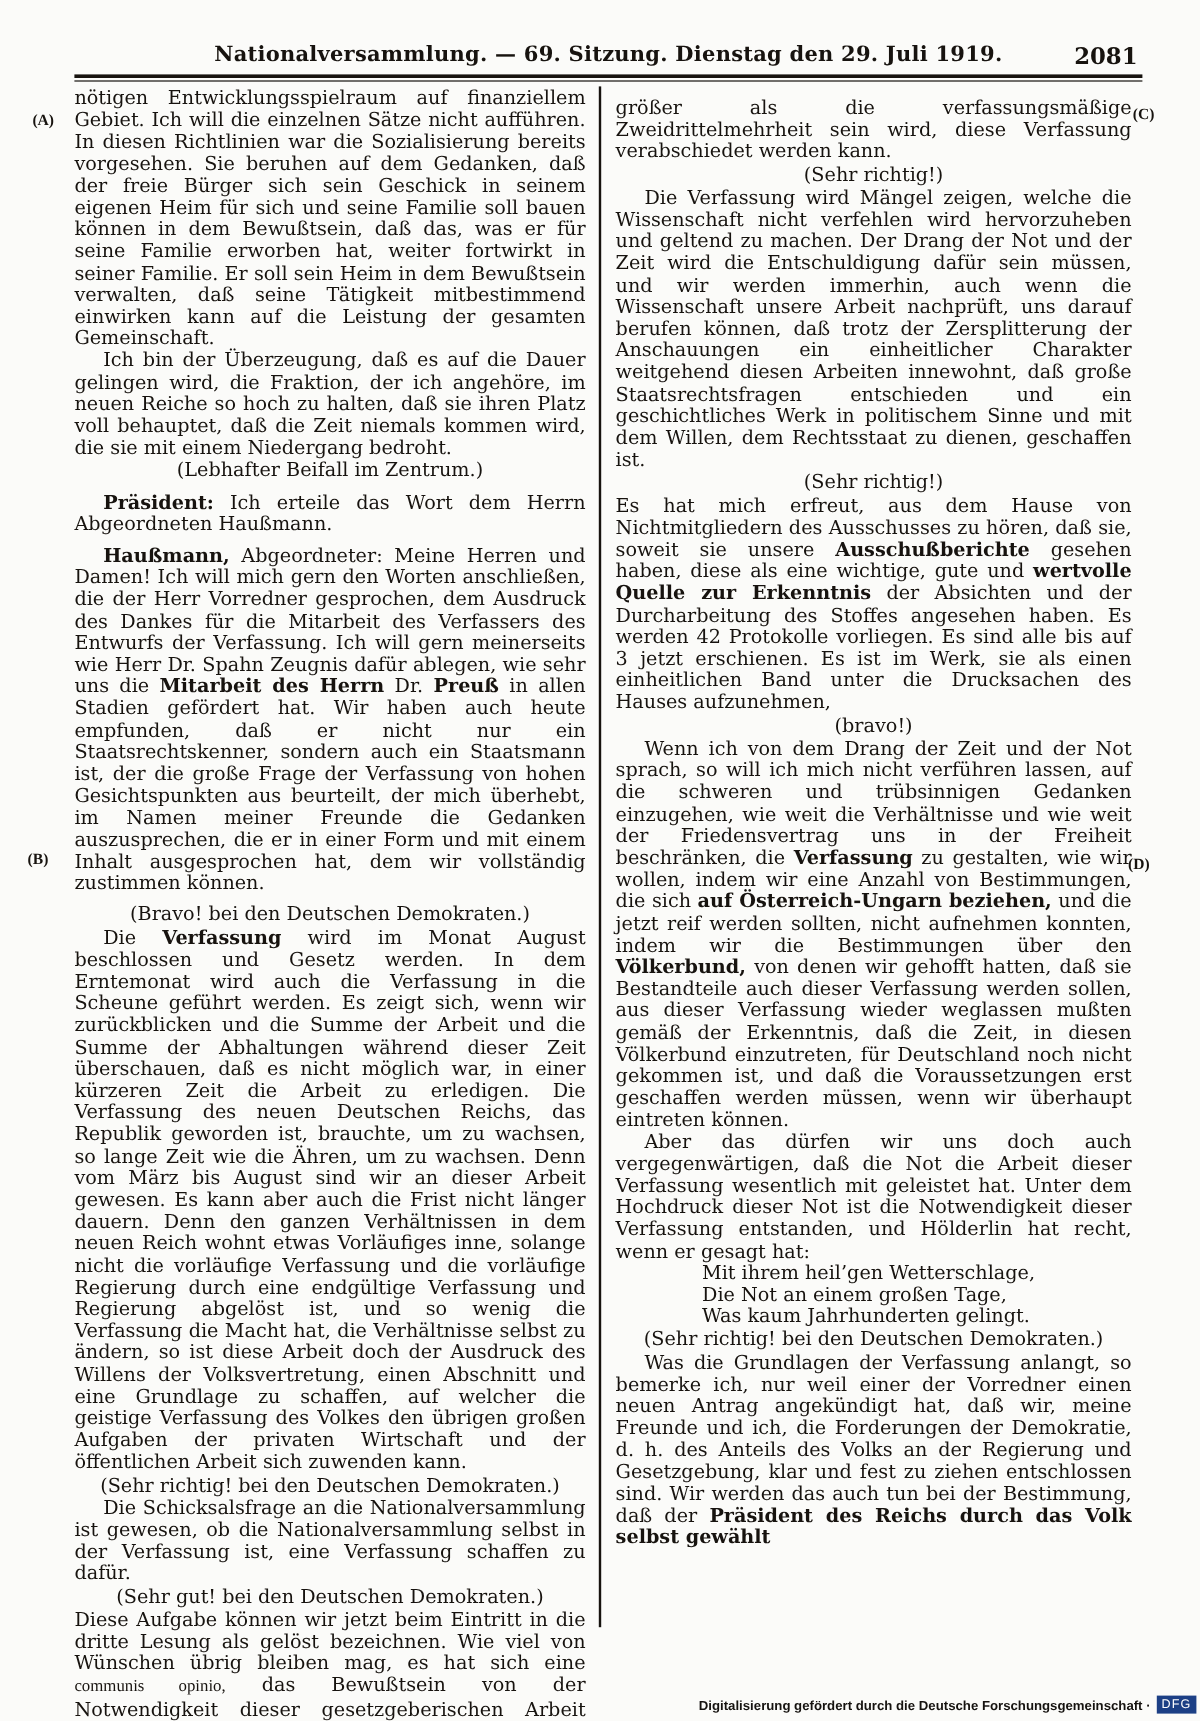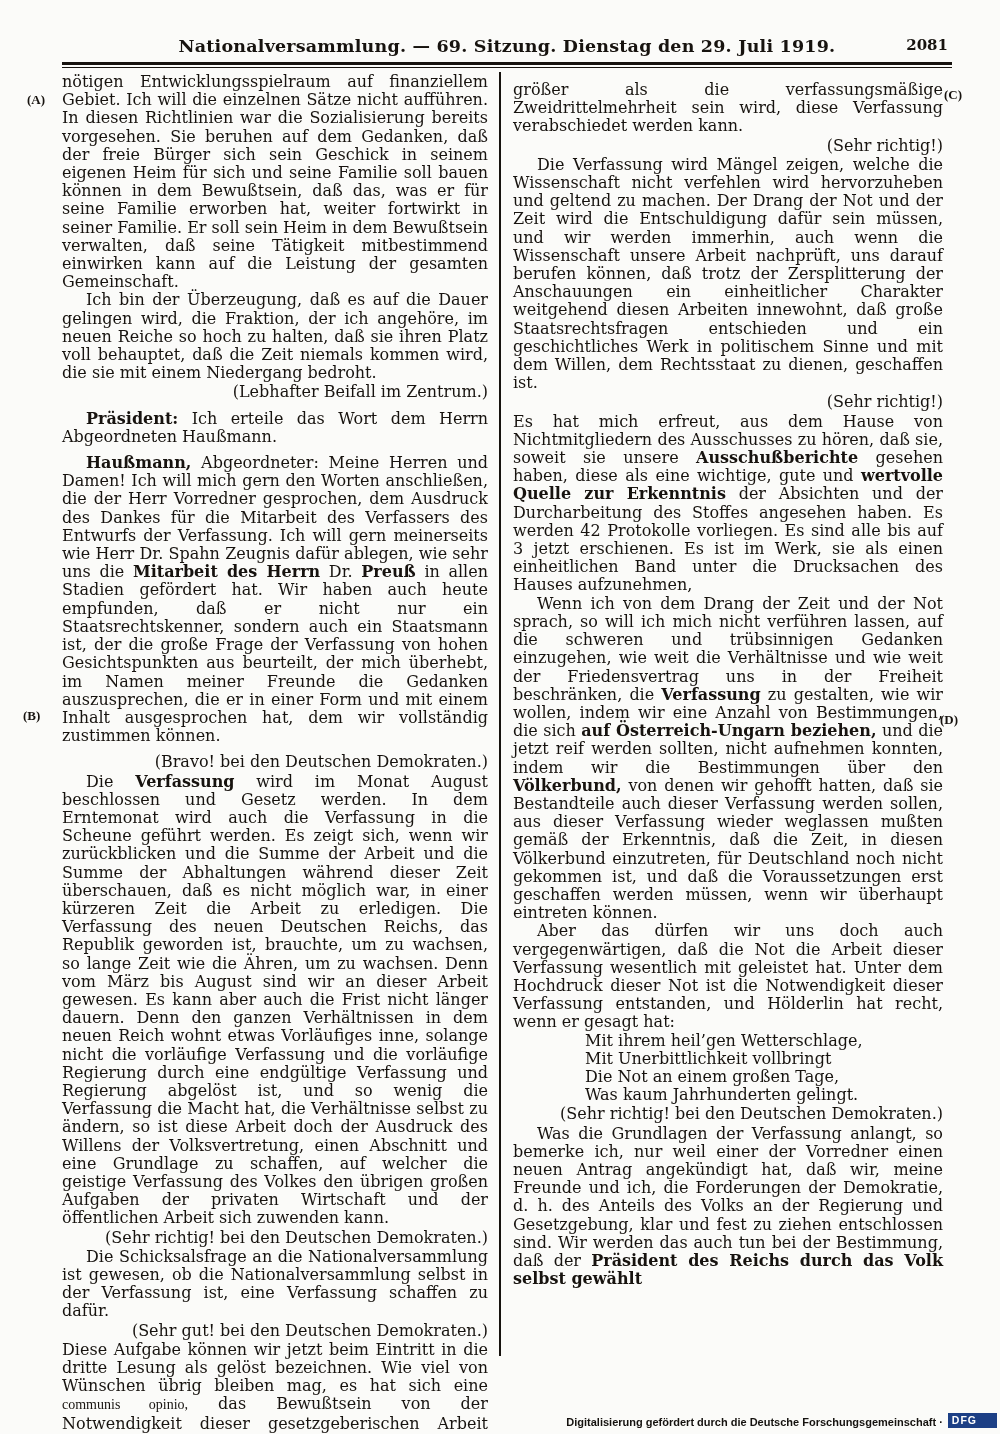--- a/index.html
+++ b/index.html
@@ -12,21 +12,21 @@
     overflow:hidden;
   }
   .page { position:absolute; inset:0; }
 
   
   .header-band { position:absolute; left:62px; top:36px; width:890px; height:24px; }
   .running-title {
     position:absolute; left:0; right:0; text-align:center;
     font-weight:bold; font-size:17.5px; letter-spacing:0.2px; white-space:nowrap;
   }
-  .page-number { position:absolute; right:4px; top:0; font-weight:bold; font-size:15px; }
+  .page-number { position:absolute; right:4px; top:0; font-weight:bold; font-size:19px; }
 
   .rule-wrap { position:absolute; left:62px; top:62px; width:890px; }
   .rule-thick { height:2.6px; background:#17130f; }
   .rule-thin  { height:1.3px; background:#17130f; margin-top:2.4px; }
 
   
   .marker {
     position:absolute; font-family:"Liberation Serif", serif;
     font-weight:bold; font-size:13px; color:#17130f;
   }
@@ -37,37 +37,37 @@
 
   
   .divider { position:absolute; left:499px; top:72px; width:1.8px; height:1284px; background:#17130f; }
   .col { position:absolute; font-size:16px; line-height:18.2px; }
   #col-left  { left:62px;  top:73px; width:426px; }
   #col-right { left:513px; top:81px; width:430px; }
 
   .paragraph { margin:0; text-align:justify; }
   .paragraph.indent { text-indent:24px; }
   .paragraph.speaker { margin:8px 0; }
-  .stage { text-align:right; margin:1px 0; }
+  .stage { text-align:center; margin:1px 0; }
   .heading { padding-left:36px; margin-bottom:2px; }
   .verse { padding-left:72px; }
   .b { font-weight:bold; }
   .roman { font-family:"Liberation Serif", serif; font-size:14px; }
 
   
   .dfg-footer {
     position:absolute; right:3px; bottom:6px;
     display:flex; align-items:flex-end; gap:5px;
     font-family:"Liberation Sans", sans-serif;
     font-size:11px; font-weight:bold; color:#15120f;
     white-space:nowrap;
   }
   .dfg-badge {
-    display:inline-block; padding:1px 20px 2px 4px;
-    font-size:10.5px; font-weight:bold; letter-spacing:1px;
+    display:inline-block; padding:1px 4px 2px 4px;
+    font-size:10.5px; font-weight:normal; letter-spacing:1px;
     color:#ffffff; background:#1c3f85;
   }
 </style>
 </head>
 <body style="background: rgb(251, 251, 249); color: rgb(23, 19, 15);">
 
 <div class="page">
 
   <div class="header-band">
     <div class="running-title">Nationalversammlung. — 69. Sitzung. Dienstag den 29. Juli 1919.</div>
@@ -98,25 +98,25 @@
       <p class="paragraph indent"><span>Die Schicksalsfrage an die Nationalversammlung ist gewesen, ob die Nationalversammlung selbst in der Verfassung ist, eine Verfassung schaffen zu dafür.</span></p>
       <div class="stage"><span>(Sehr gut! bei den Deutschen Demokraten.)</span></div>
       <p class="paragraph"><span>Diese Aufgabe können wir jetzt beim Eintritt in die dritte Lesung als gelöst bezeichnen. Wie viel von Wünschen übrig bleiben mag, es hat sich eine </span><span class="roman">communis opinio,</span><span> das Bewußtsein von der Notwendigkeit dieser gesetzgeberischen Arbeit durchgesetzt, sodaß auf einer großen breiten Grundlage, auf einer Mehrheit, die weit</span></p>
     </div>
   <div class="col" id="col-right">
       <p class="paragraph"><span>größer als die verfassungsmäßige Zweidrittelmehrheit sein wird, diese Verfassung verabschiedet werden kann.</span></p>
       <div class="stage"><span>(Sehr richtig!)</span></div>
       <p class="paragraph indent"><span>Die Verfassung wird Mängel zeigen, welche die Wissenschaft nicht verfehlen wird hervorzuheben und geltend zu machen. Der Drang der Not und der Zeit wird die Entschuldigung dafür sein müssen, und wir werden immerhin, auch wenn die Wissenschaft unsere Arbeit nachprüft, uns darauf berufen können, daß trotz der Zersplitterung der Anschauungen ein einheitlicher Charakter weitgehend diesen Arbeiten innewohnt, daß große Staatsrechtsfragen entschieden und ein geschichtliches Werk in politischem Sinne und mit dem Willen, dem Rechtsstaat zu dienen, geschaffen ist.</span></p>
       <div class="stage"><span>(Sehr richtig!)</span></div>
       <p class="paragraph"><span>Es hat mich erfreut, aus dem Hause von Nichtmitgliedern des Ausschusses zu hören, daß sie, soweit sie unsere </span><span class="b">Ausschußberichte</span><span> gesehen haben, diese als eine wichtige, gute und </span><span class="b">wertvolle Quelle zur Erkenntnis</span><span> der Absichten und der Durcharbeitung des Stoffes angesehen haben. Es werden 42 Protokolle vorliegen. Es sind alle bis auf 3 jetzt erschienen. Es ist im Werk, sie als einen einheitlichen Band unter die Drucksachen des Hauses aufzunehmen,</span></p>
+      <div class="stage"><span>(bravo!)</span></div>
       <p class="paragraph indent"><span>Wenn ich von dem Drang der Zeit und der Not sprach, so will ich mich nicht verführen lassen, auf die schweren und trübsinnigen Gedanken einzugehen, wie weit die Verhältnisse und wie weit der Friedensvertrag uns in der Freiheit beschränken, die </span><span class="b">Verfassung</span><span> zu gestalten, wie wir wollen, indem wir eine Anzahl von Bestimmungen, die sich </span><span class="b">auf Österreich-Ungarn beziehen,</span><span> und die jetzt reif werden sollten, nicht aufnehmen konnten, indem wir die Bestimmungen über den </span><span class="b">Völkerbund,</span><span> von denen wir gehofft hatten, daß sie Bestandteile auch dieser Verfassung werden sollen, aus dieser Verfassung wieder weglassen mußten gemäß der Erkenntnis, daß die Zeit, in diesen Völkerbund einzutreten, für Deutschland noch nicht gekommen ist, und daß die Voraussetzungen erst geschaffen werden müssen, wenn wir überhaupt eintreten können.</span></p>
       <p class="paragraph indent"><span>Aber das dürfen wir uns doch auch vergegenwärtigen, daß die Not die Arbeit dieser Verfassung wesentlich mit geleistet hat. Unter dem Hochdruck dieser Not ist die Notwendigkeit dieser Verfassung entstanden, und Hölderlin hat recht, wenn er gesagt hat:</span></p>
       <div class="verse">
         <div>Mit ihrem heil’gen Wetterschlage,</div>
-        <div>Mit Unerbittlichkeit vollbringt</div>
         <div>Die Not an einem großen Tage,</div>
         <div>Was kaum Jahrhunderten gelingt.</div>
       </div>
       <div class="stage"><span>(Sehr richtig! bei den Deutschen Demokraten.)</span></div>
       <p class="paragraph indent"><span>Was die Grundlagen der Verfassung anlangt, so bemerke ich, nur weil einer der Vorredner einen neuen Antrag angekündigt hat, daß wir, meine Freunde und ich, die Forderungen der Demokratie, d. h. des Anteils des Volks an der Regierung und Gesetzgebung, klar und fest zu ziehen entschlossen sind. Wir werden das auch tun bei der Bestimmung, daß der </span><span class="b">Präsident des Reichs durch das Volk selbst gewählt</span></p>
     </div>
 
   <div class="dfg-footer">
     <span>Digitalisierung gefördert durch die Deutsche Forschungsgemeinschaft ·</span>
     <span class="dfg-badge" id="dfg-badge" style="background: rgb(28, 63, 133); color: rgb(255, 255, 255);">DFG</span>

